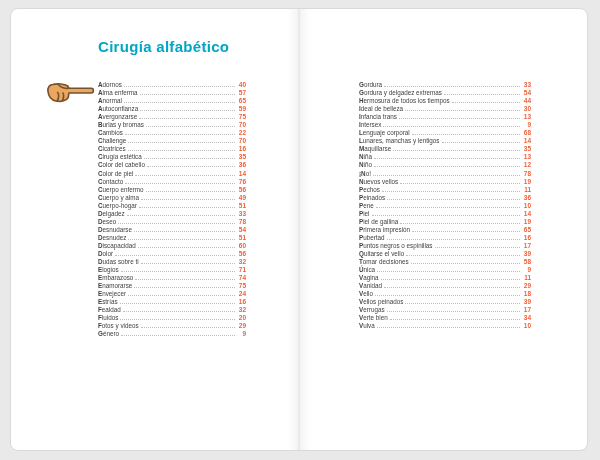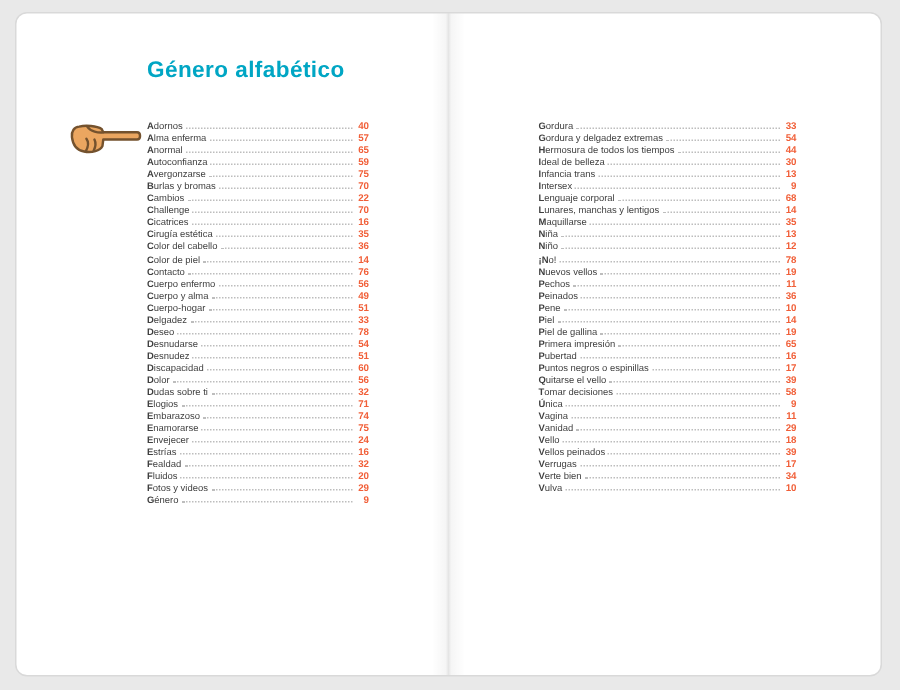--- a/index.html
+++ b/index.html
@@ -88,21 +88,21 @@
     text-align:right;
     min-width:9px;
   }
 </style>
 </head>
 <body>
 
 <div class="spread">
   <div class="fold"></div>
 
-  <h1 class="title">Género alfabético</h1>
+  <h1 class="title">Cirugía alfabético</h1>
 
   <div class="hand">
     <svg viewBox="0 0 100 56" xmlns="http://www.w3.org/2000/svg">
       <g stroke="#74522e" stroke-width="3" fill="#eba660" stroke-linejoin="round" stroke-linecap="round">
         <path d="M16 12 C10 12 6 18 7 25 C8 34 12 41 22 43 C32 45 42 42 45 36 L46 28 L88 28 C93 28 93 19 88 19 L46 19 L44 15 C38 11 24 10 16 12 Z"></path>
         <path d="M26 12 C30 18 40 20 46 19" fill="none"></path>
         <path d="M24 43 C28 36 28 31 25 27" fill="none"></path>
         <path d="M34 42 C37 36 37 32 35 28" fill="none"></path>
       </g>
     </svg>

